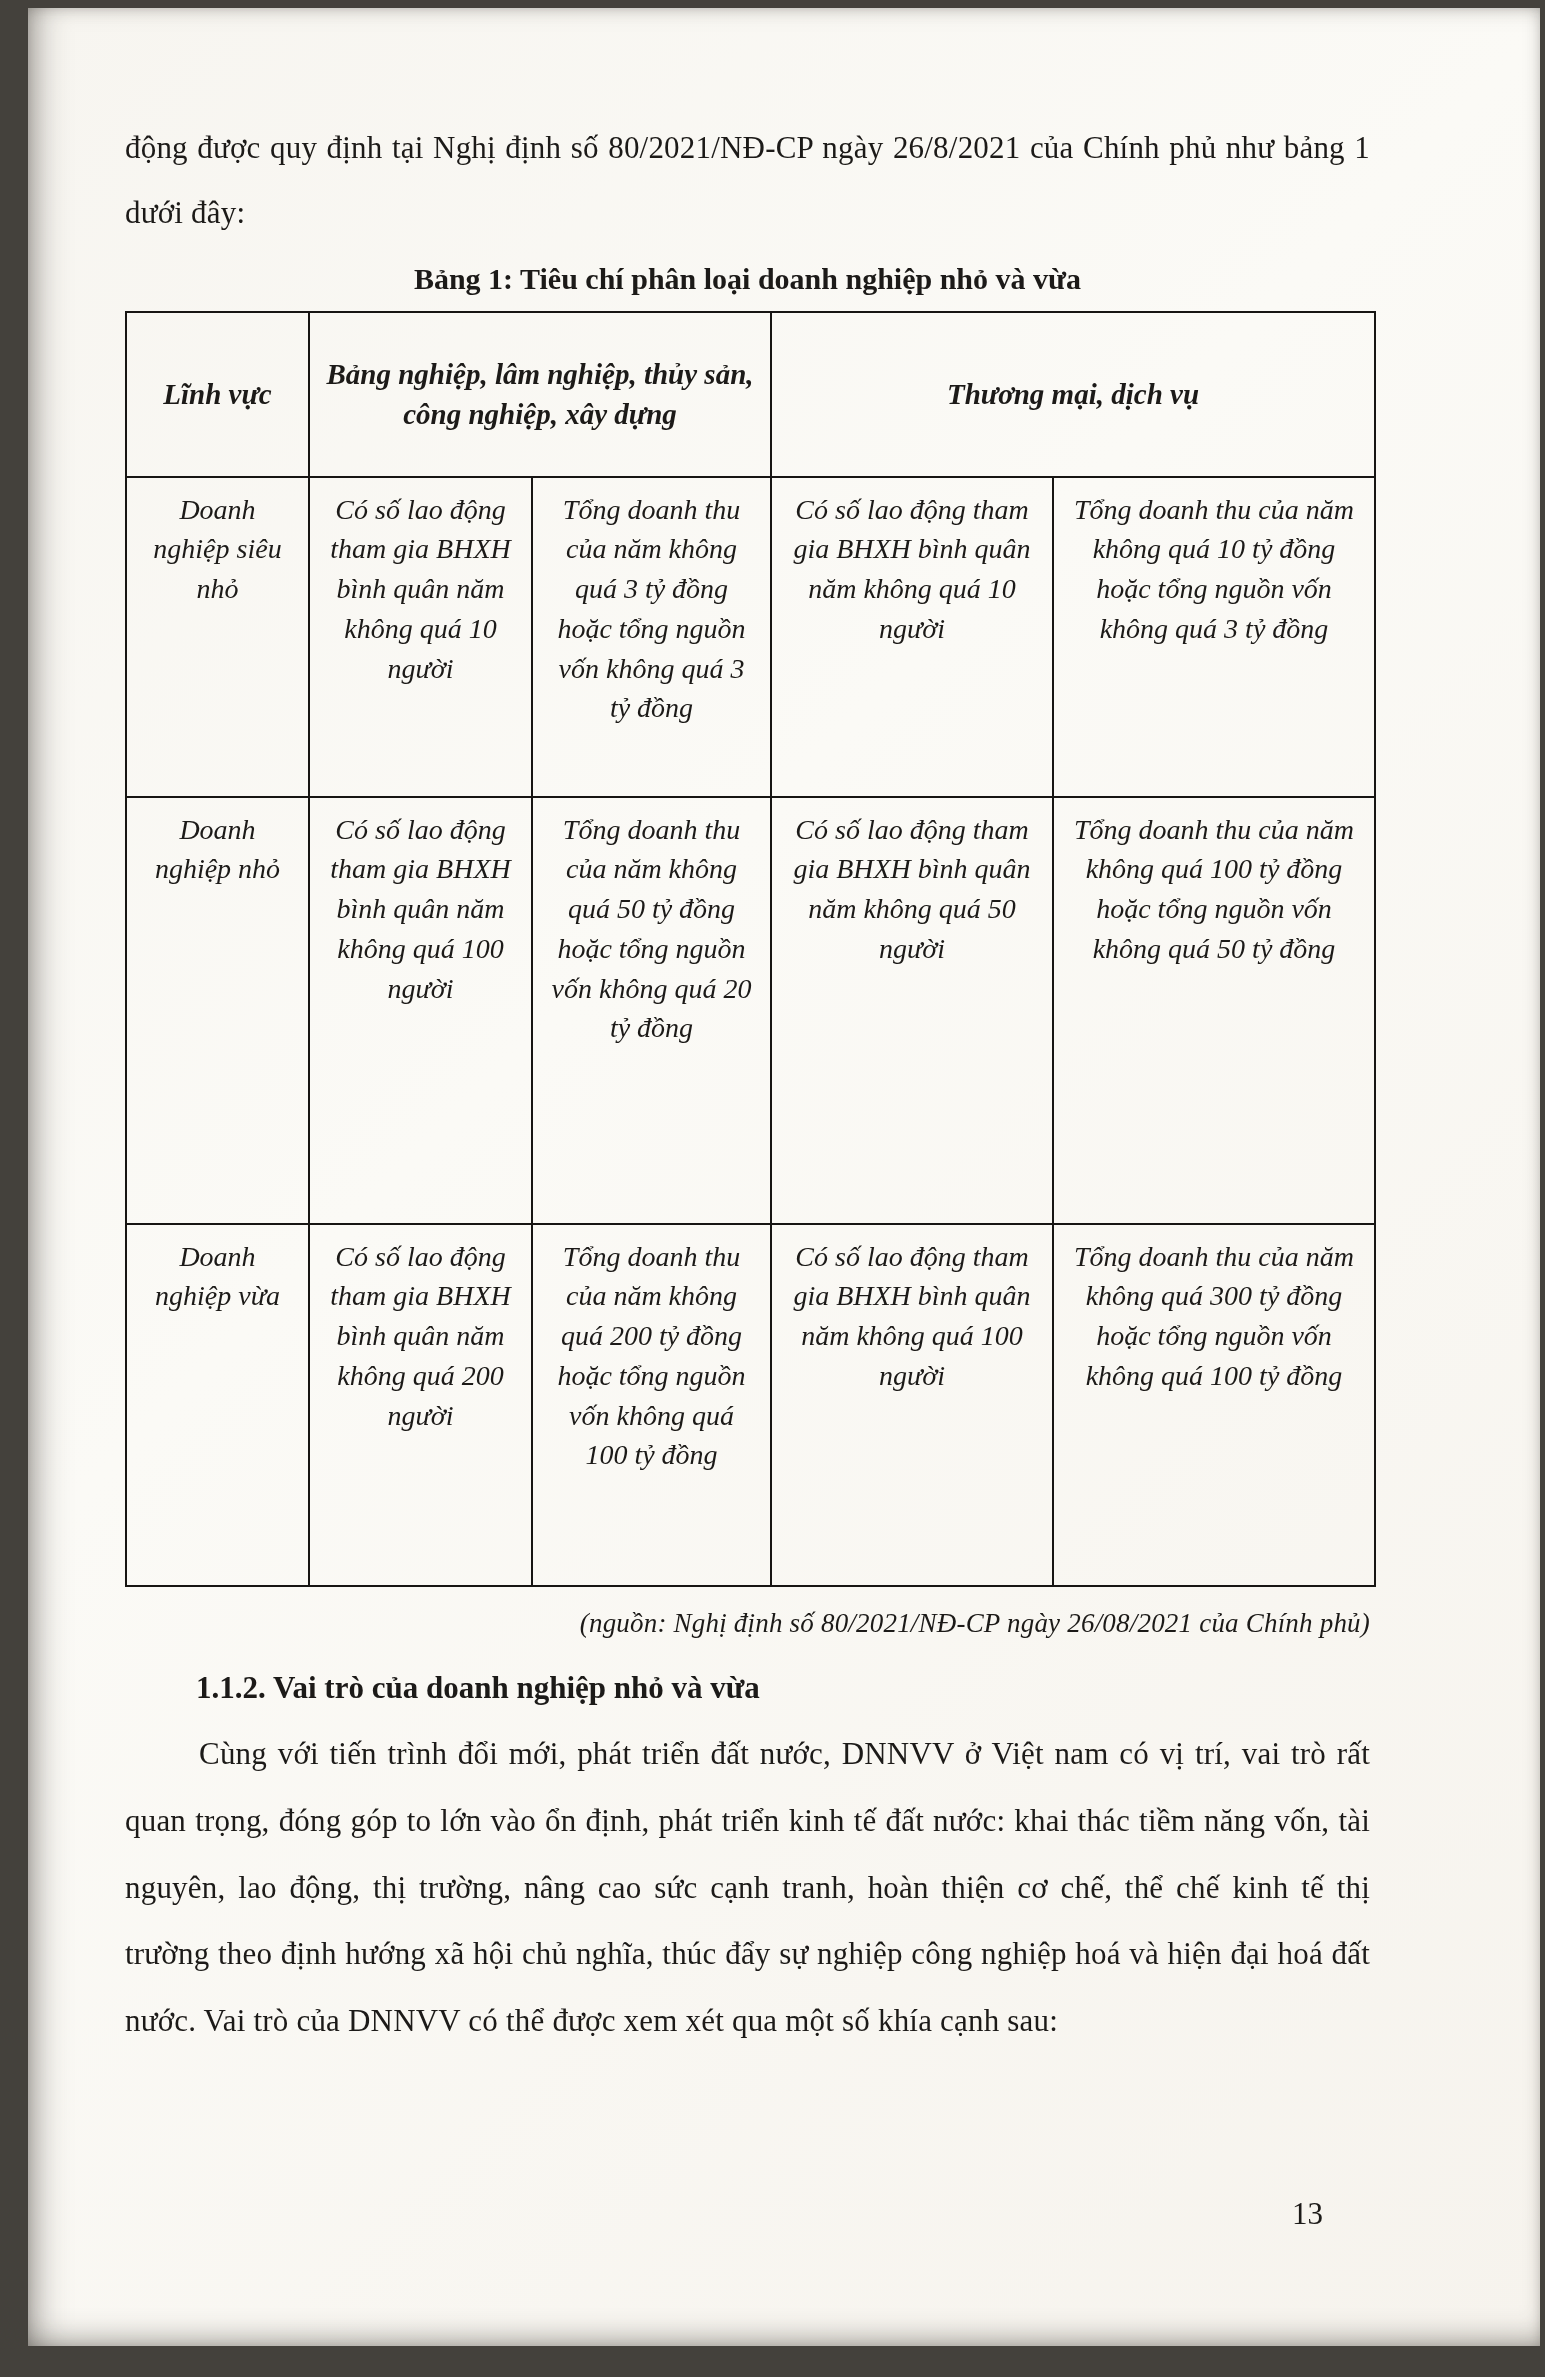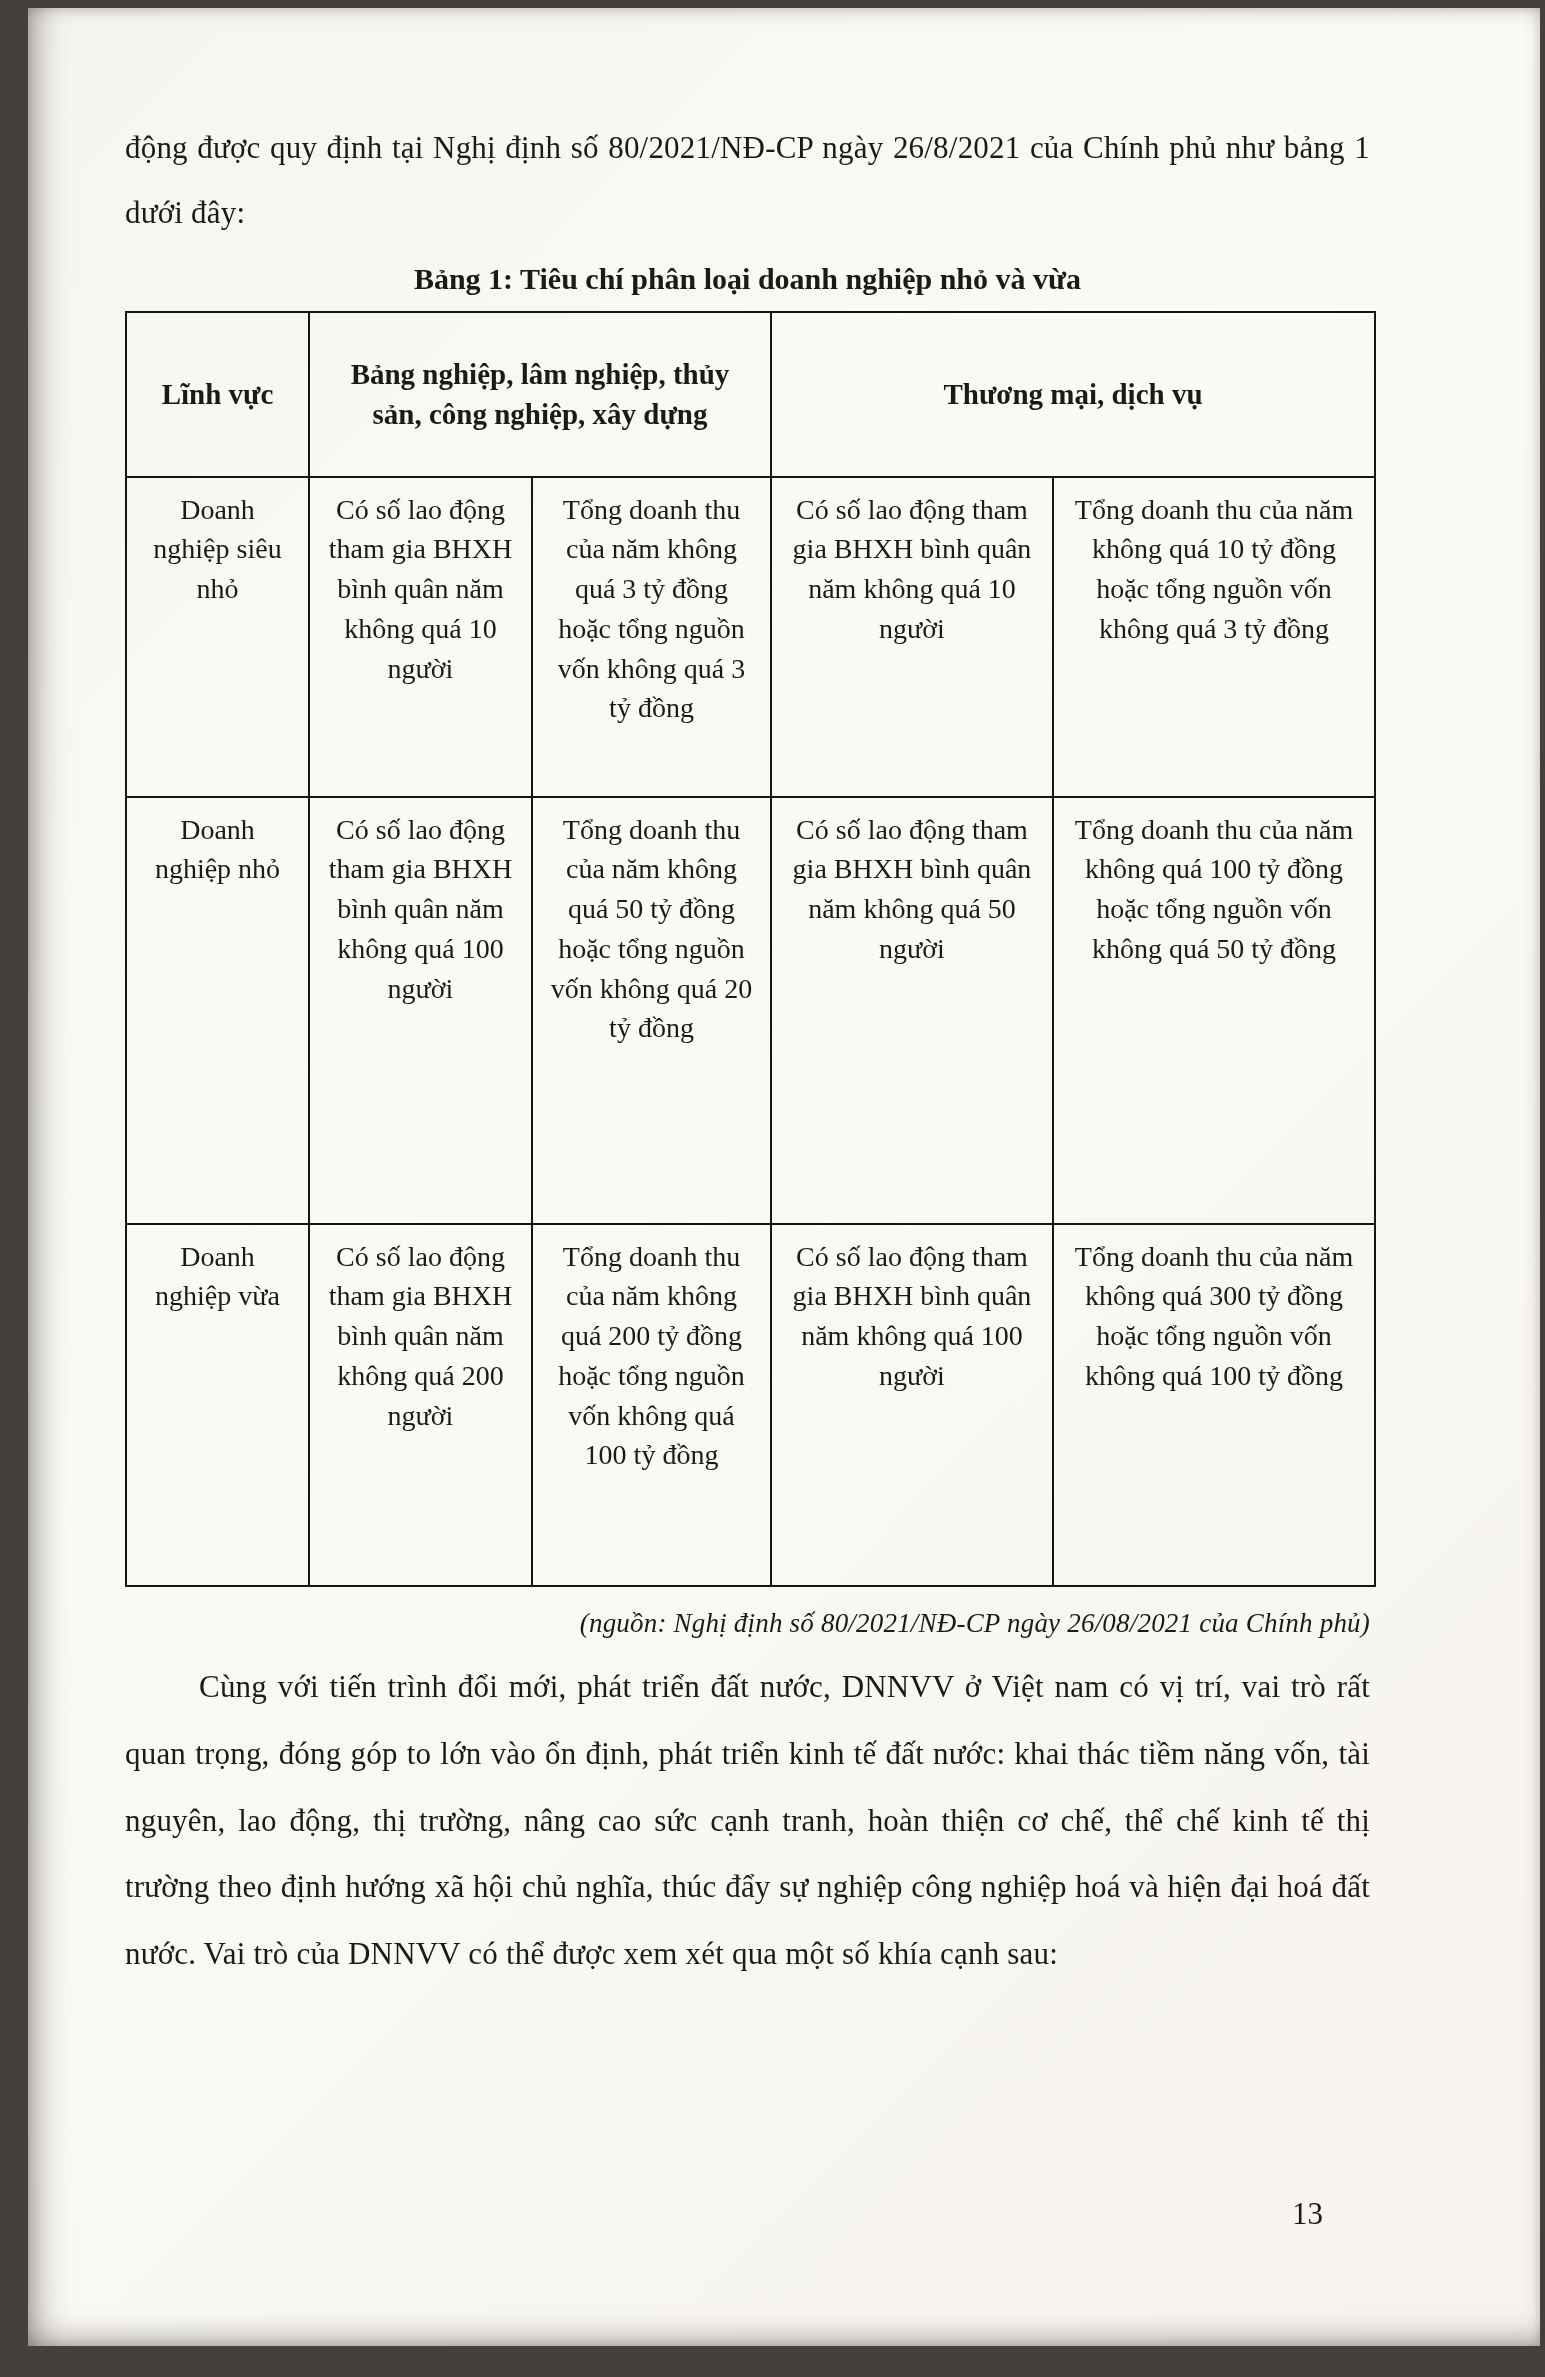--- a/index.html
+++ b/index.html
@@ -45,20 +45,21 @@
     font-weight: bold;
     text-align: center;
     margin-top: 16.5px;
   }
 
   table.smetable {
     margin-top: 15px;
     border-collapse: collapse;
     table-layout: fixed;
     width: 1250px;
+    font-style: italic;
   }
 
   table.smetable th,
   table.smetable td {
     border: 2.5px solid #171513;
     padding: 11.6px 13.2px;
     font-size: 28px;
     line-height: 1.42;
     vertical-align: top;
     text-align: center;
@@ -156,19 +157,20 @@
       <td>Có số lao động tham gia BHXH bình quân năm không quá 200 người</td>
       <td>Tổng doanh thu của năm không quá 200 tỷ đồng hoặc tổng nguồn vốn không quá 100 tỷ đồng</td>
       <td>Có số lao động tham gia BHXH bình quân năm không quá 100 người</td>
       <td>Tổng doanh thu của năm không quá 300 tỷ đồng hoặc tổng nguồn vốn không quá 100 tỷ đồng</td>
     </tr>
   </tbody>
     </table>
 
   <p class="source-line">(nguồn: Nghị định số 80/2021/NĐ-CP ngày 26/08/2021 của Chính phủ)</p>
 
+  <h4 class="section-heading">1.1.2. Vai trò của doanh nghiệp nhỏ và vừa</h4>
 
   <p class="body-para">Cùng với tiến trình đổi mới, phát triển đất nước, DNNVV ở Việt nam có vị trí, vai trò rất quan trọng, đóng góp to lớn vào ổn định, phát triển kinh tế đất nước: khai thác tiềm năng vốn, tài nguyên, lao động, thị trường, nâng cao sức cạnh tranh, hoàn thiện cơ chế, thể chế kinh tế thị trường theo định hướng xã hội chủ nghĩa, thúc đẩy sự nghiệp công nghiệp hoá và hiện đại hoá đất nước. Vai trò của DNNVV có thể được xem xét qua một số khía cạnh sau:</p>
 
   <div class="page-number">13</div>
 
 </div>
 
 
 </body></html>

